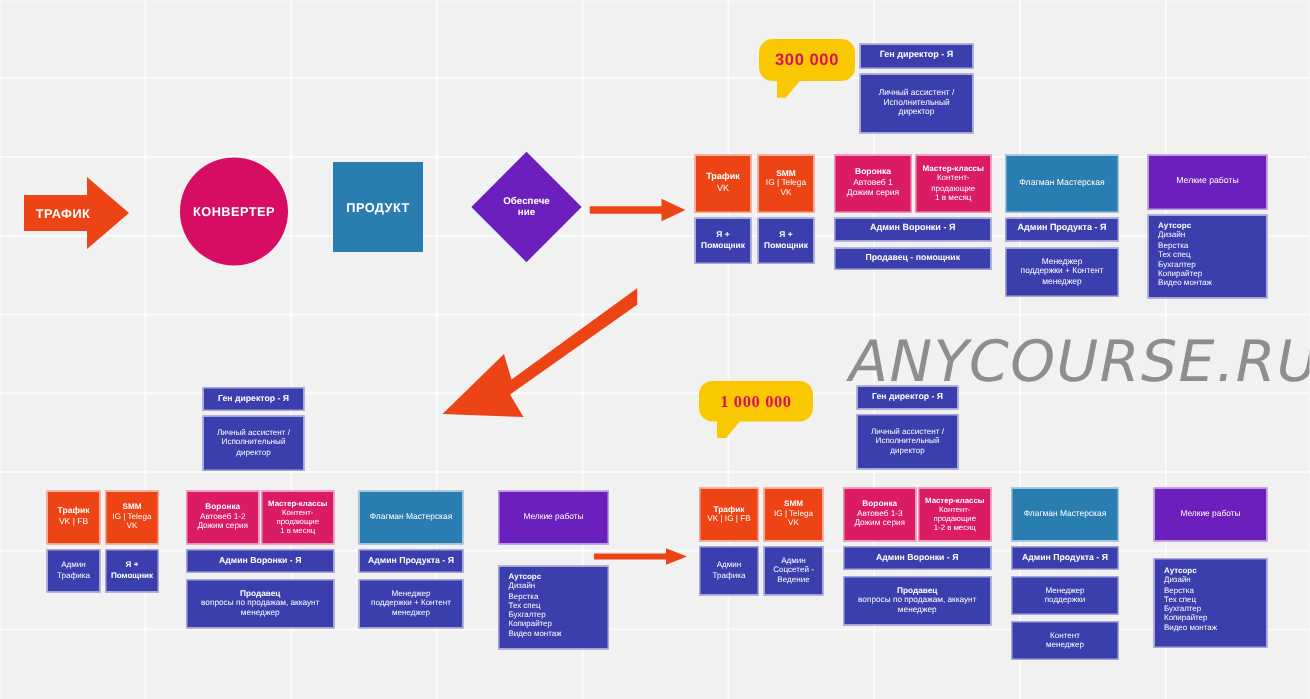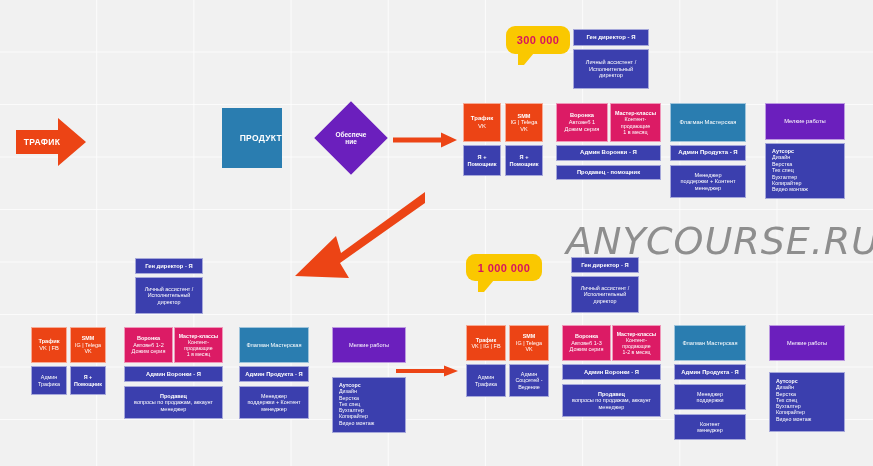--- a/index.html
+++ b/index.html
@@ -103,22 +103,25 @@
 </head>
 <body>
 
 <div id="canvas">
 
   <svg class="arrowshape" style="left:16px; top:118px; width:70px; height:48px;" viewBox="0 0 70 48">
     <path d="M0 12 L42 12 L42 0 L70 24 L42 48 L42 36 L0 36 Z" fill="#ec4415"></path>
   </svg>
   <div style="position:absolute; left:16px; top:133px; width:52px; height:18px; display:flex; align-items:center; justify-content:center; color:#fff; font-size:8.5px; font-weight:bold; letter-spacing:.3px;">ТРАФИК</div>
 
-
-  <div class="square" style="left:222px; top:108px; width:60px; height:60px; font-size:8.5px;justify-content:flex-end;">
+  <div class="circle" style="left:120px; top:105px; width:72px; height:72px; font-size:8.5px;">
+    <span>КОНВЕРТЕР</span>
+  </div>
+
+  <div class="square" style="left:222px; top:108px; width:60px; height:60px; font-size:8.5px;">
     <span>ПРОДУКТ</span>
   </div>
 
   <div class="diamond" style="left:325px; top:112px; width:52px; height:52px;"></div>
   <div class="diamond-label" style="left:325px; top:112px; width:52px; height:52px; font-size:6.5px;">
     <div>
       <div>Обеспече</div>
       <div>ние</div>
     </div>
   </div>
@@ -276,21 +279,21 @@
   <div class="node c-blueviolet" style="left:332px; top:377px; width:74px; height:56px; font-size:5.3px; align-items:flex-start; justify-content:flex-start; padding:4px 6px; text-align:left;">
     <span class="t-b">Аутсорс</span>
     <span class="t-n">Дизайн</span>
     <span class="t-n">Верстка</span>
     <span class="t-n">Тех спец</span>
     <span class="t-n">Бухгалтер</span>
     <span class="t-n">Копирайтер</span>
     <span class="t-n">Видео монтаж</span>
   </div>
 
-  <div class="bubble" style="left:466px; top:254px; width:76px; height:27px; font-size:11px;">
+  <div class="bubble" style="left:466px; top:254px; width:76px; height:27px; font-size:11px;font-family:Liberation Serif, serif;">
     <span>1 000 000</span>
   </div>
 
   <div class="node c-blueviolet" style="left:571px; top:257px; width:68px; height:16px; font-size:5.8px;">
     <span class="t-b">Ген директор - Я</span>
   </div>
   <div class="node c-blueviolet" style="left:571px; top:276px; width:68px; height:37px; font-size:5.4px;">
     <span class="t-n">Личный ассистент /</span>
     <span class="t-n">Исполнительный</span>
     <span class="t-n">директор</span>

